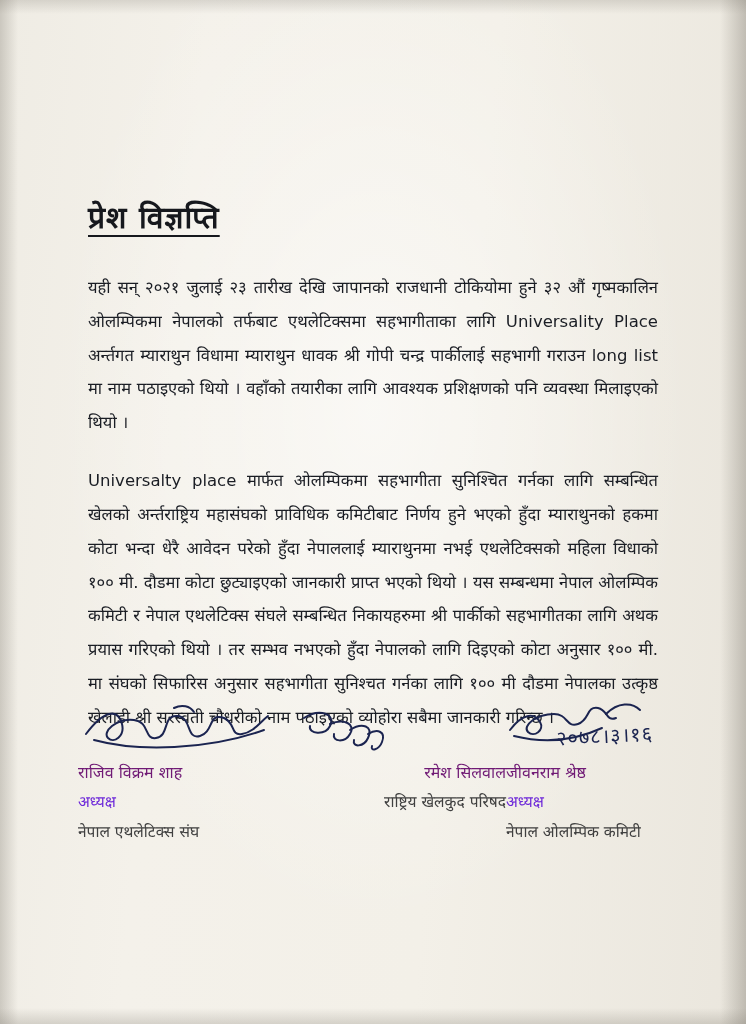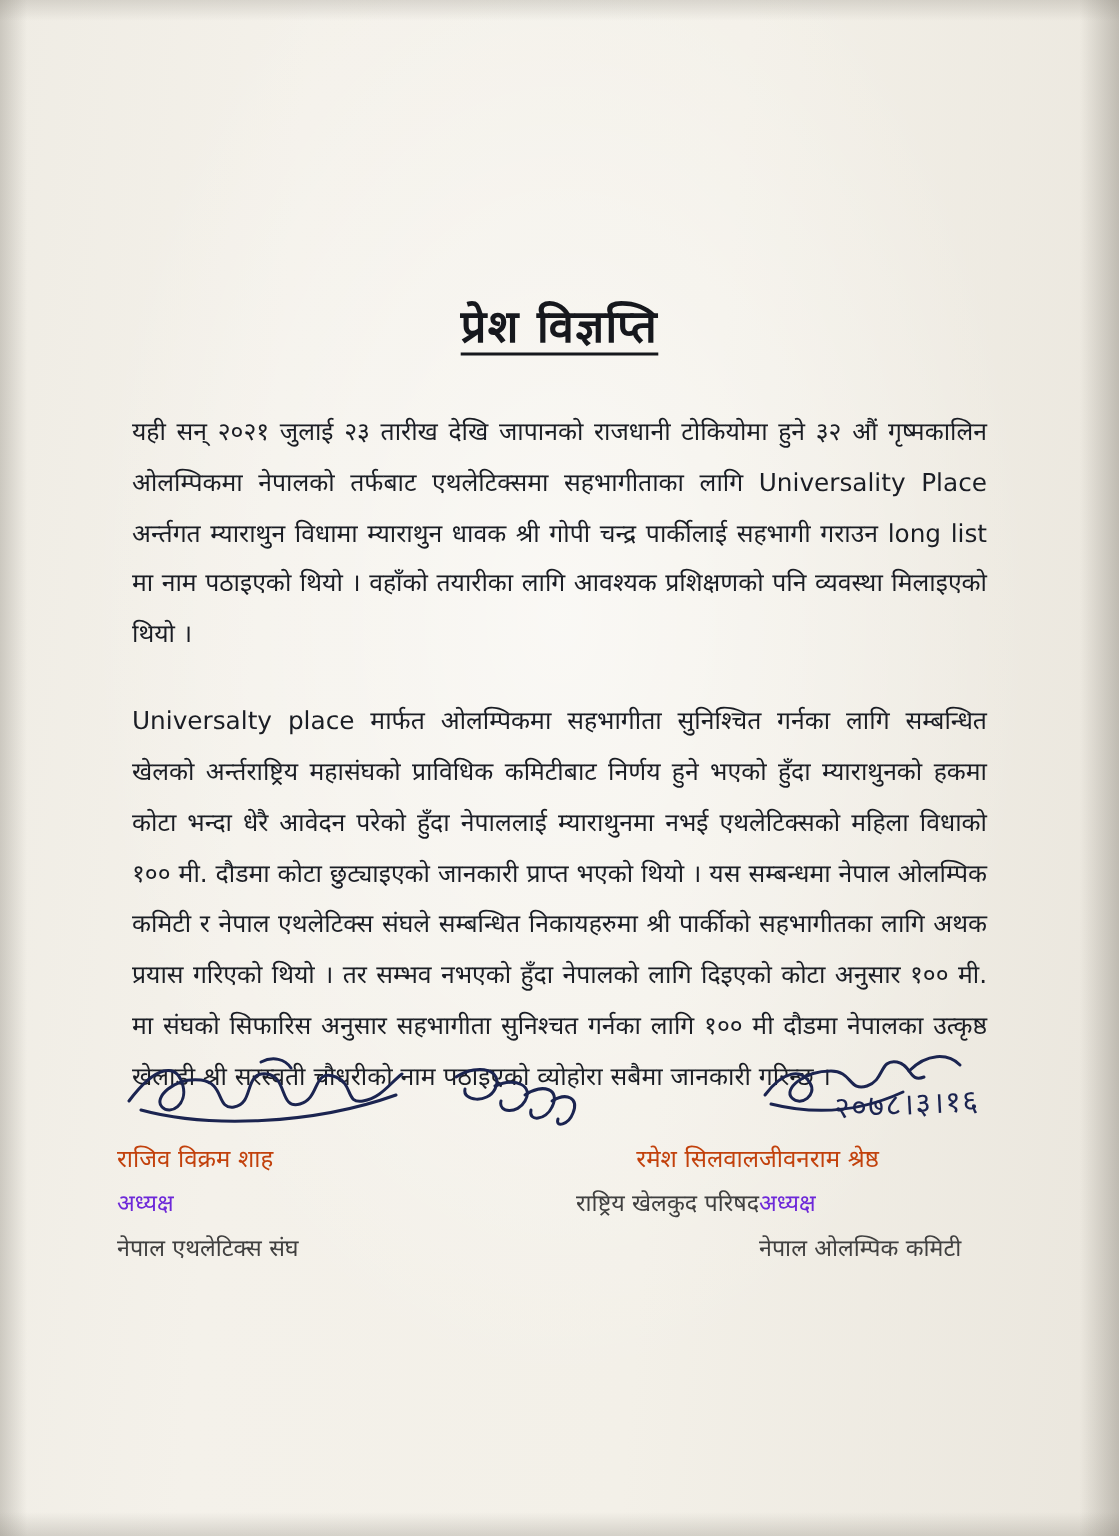--- a/index.html
+++ b/index.html
@@ -49,21 +49,21 @@
     left: 0; right: 0; bottom: 0; height: 16px;
     background: linear-gradient(to top, rgba(120,115,105,0.25), rgba(120,115,105,0.0));
     pointer-events: none;
   }
   .content {
     position: relative;
     padding: 0 88px;
     z-index: 2;
   }
   .doc-title {
-    text-align: center;
+    text-align: left;
     margin-top: 196px;
     font-family: "DejaVu Sans", sans-serif;
     font-size: 30px;
     font-weight: 700;
     color: #16181d;
     letter-spacing: 1px;
     text-decoration: underline;
     text-underline-offset: 7px;
     text-decoration-thickness: 2px;
   }
@@ -111,21 +111,21 @@
     top: 22px;
     font-family: "DejaVu Sans", sans-serif;
     font-size: 20px;
     color: #1b2450;
     transform: rotate(-3deg);
     letter-spacing: 1px;
   }
   .sig-name {
     font-family: "DejaVu Sans", sans-serif;
     font-size: 16px;
-    color: #c2410c;
+    color: #701a75;
     line-height: 1.9;
     white-space: nowrap;
   }
   .sig-role {
     font-family: "DejaVu Sans", sans-serif;
     font-size: 15.5px;
     color: #6d28d9;
     line-height: 1.9;
     white-space: nowrap;
   }

